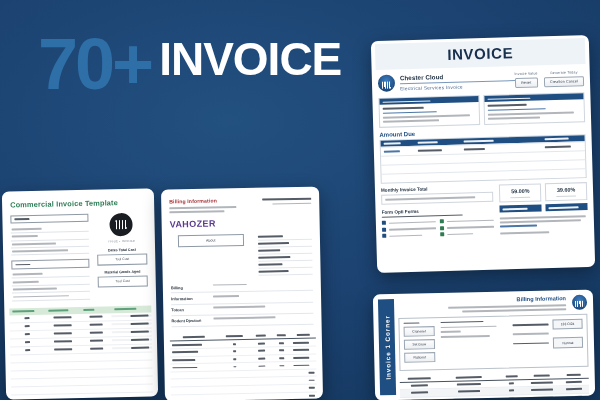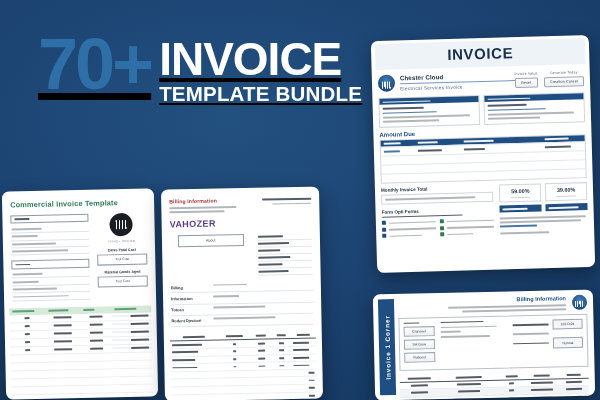--- a/index.html
+++ b/index.html
@@ -12,21 +12,21 @@
     position: relative;
     width: 600px; height: 400px;
     background: #1c4372;
     background-image:
       radial-gradient(ellipse 520px 300px at 38% 30%, #22507f 0%, #1c4372 55%, #163a63 100%);
     overflow: hidden;
   }
 
   
   .hero { position: absolute; left: 38px; top: 34px; width: 340px; }
-  .hero-row { display: flex; align-items: flex-start; gap: 8px; text-decoration: underline; }
+  .hero-row { display: flex; align-items: flex-start; gap: 8px; }
   .big-num {
     font-size: 72px; font-weight: bold; line-height: 0.86;
     color: #2e6fa8; letter-spacing: -3px;
   }
   .hero-words { padding-top: 4px; }
   .word-invoice {
     font-size: 46px; font-weight: bold; color: #ffffff;
     letter-spacing: -1px; line-height: 0.92;
   }
   .word-bundle {
@@ -197,21 +197,20 @@
 </head>
 <body>
 
 <div id="stage">
 
   <div class="hero">
     <div class="hero-row">
       <div class="big-num">70+</div>
       <div class="hero-words">
         <div class="word-invoice">INVOICE</div>
-        <div class="word-bundle">TEMPLATE BUNDLE</div>
       </div>
     </div>
   </div>
 
   <div class="card" id="cardA">
     <div class="a-title">INVOICE</div>
 
     <div class="a-brandrow">
       <div class="a-logo"></div>
       <div class="a-brandtxt">

